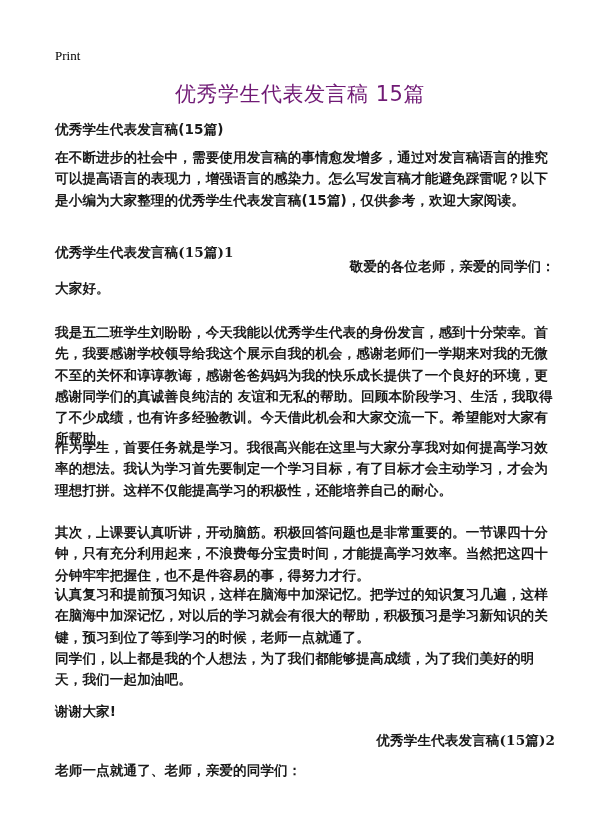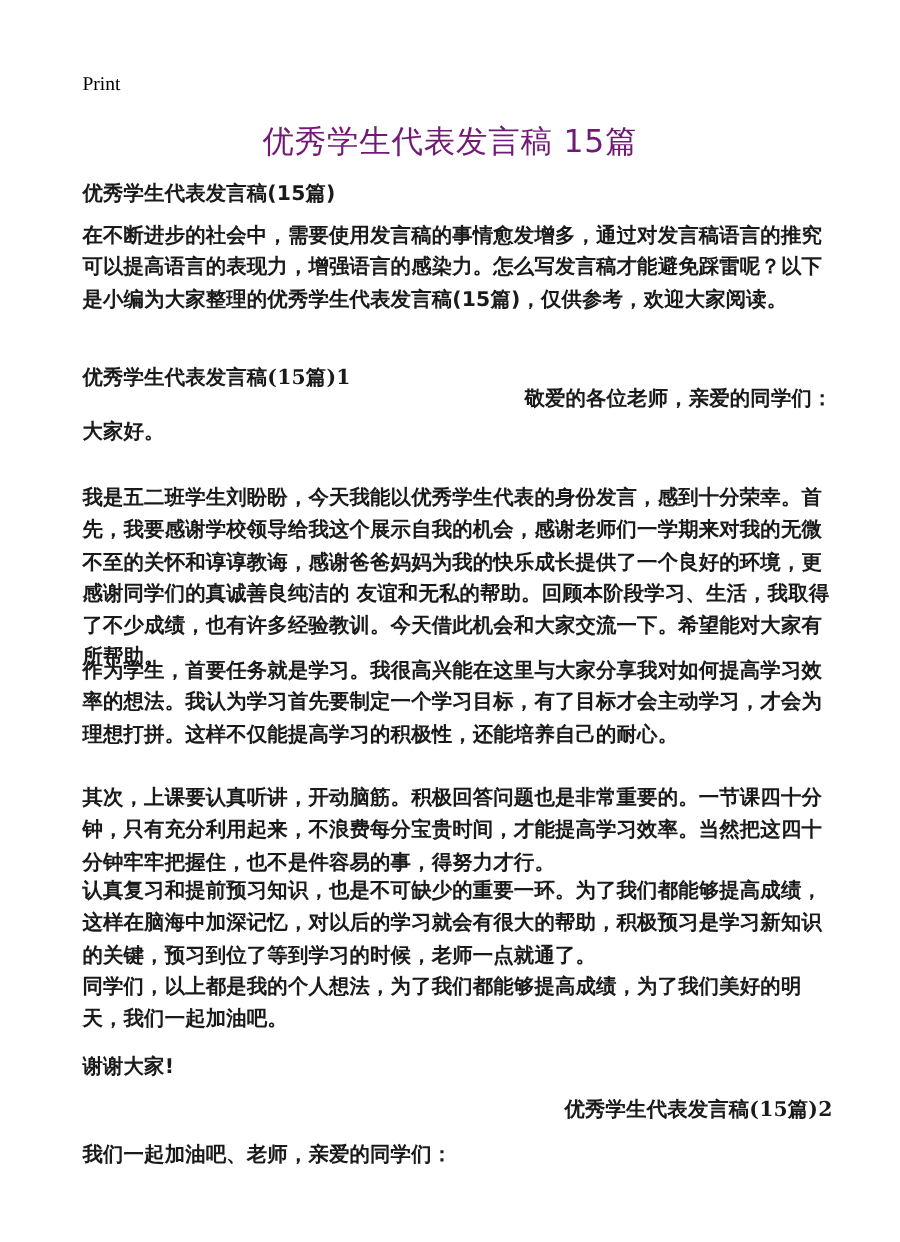--- a/index.html
+++ b/index.html
@@ -27,18 +27,18 @@
 
 <div class="blk sub" style="top:119px;">优秀学生代表发言稿(15篇)</div>
 <div class="blk" style="top:147px;">在不断进步的社会中，需要使用发言稿的事情愈发增多，通过对发言稿语言的推究可以提高语言的表现力，增强语言的感染力。怎么写发言稿才能避免踩雷呢？以下是小编为大家整理的优秀学生代表发言稿(15篇)，仅供参考，欢迎大家阅读。</div>
 
 <div class="blk h" style="top:218px;margin-top:24px;">优秀学生代表发言稿(15篇)1</div>
 <div class="blk" style="top:256px;text-align:right;">敬爱的各位老师，亲爱的同学们：</div>
 <div class="blk" style="top:278px;">大家好。</div>
 <div class="blk" style="top:322px;">我是五二班学生刘盼盼，今天我能以优秀学生代表的身份发言，感到十分荣幸。首先，我要感谢学校领导给我这个展示自我的机会，感谢老师们一学期来对我的无微不至的关怀和谆谆教诲，感谢爸爸妈妈为我的快乐成长提供了一个良好的环境，更感谢同学们的真诚善良纯洁的 友谊和无私的帮助。回顾本阶段学习、生活，我取得了不少成绩，也有许多经验教训。今天借此机会和大家交流一下。希望能对大家有所帮助。</div>
 <div class="blk" style="top:437px;">作为学生，首要任务就是学习。我很高兴能在这里与大家分享我对如何提高学习效率的想法。我认为学习首先要制定一个学习目标，有了目标才会主动学习，才会为理想打拼。这样不仅能提高学习的积极性，还能培养自己的耐心。</div>
 <div class="blk" style="top:522px;">其次，上课要认真听讲，开动脑筋。积极回答问题也是非常重要的。一节课四十分钟，只有充分利用起来，不浪费每分宝贵时间，才能提高学习效率。当然把这四十分钟牢牢把握住，也不是件容易的事，得努力才行。</div>
-<div class="blk" style="top:584px;">认真复习和提前预习知识，也是不可缺少的重要一环。为了我们都能够提高成绩，这样在脑海中加深记忆，对以后的学习就会有很大的帮助，积极预习是学习新知识的关键，预习到位了等到学习的时候，老师一点就通了。</div>
+<div class="blk" style="top:584px;">认真复习和提前预习知识，这样在脑海中加深记忆。把学过的知识复习几遍，这样在脑海中加深记忆，对以后的学习就会有很大的帮助，积极预习是学习新知识的关键，预习到位了等到学习的时候，老师一点就通了。</div>
 <div class="blk" style="top:648px;">同学们，以上都是我的个人想法，为了我们都能够提高成绩，为了我们美好的明天，我们一起加油吧。</div>
 <div class="blk" style="top:701px;">谢谢大家!</div>
 
 <div class="blk h" style="top:730px;text-align:right;">优秀学生代表发言稿(15篇)2</div>
-<div class="blk" style="top:760px;">我们一起加油吧、老师，亲爱的同学们：</div>
+<div class="blk" style="top:760px;">老师一点就通了、老师，亲爱的同学们：</div>
 
 </body></html>

